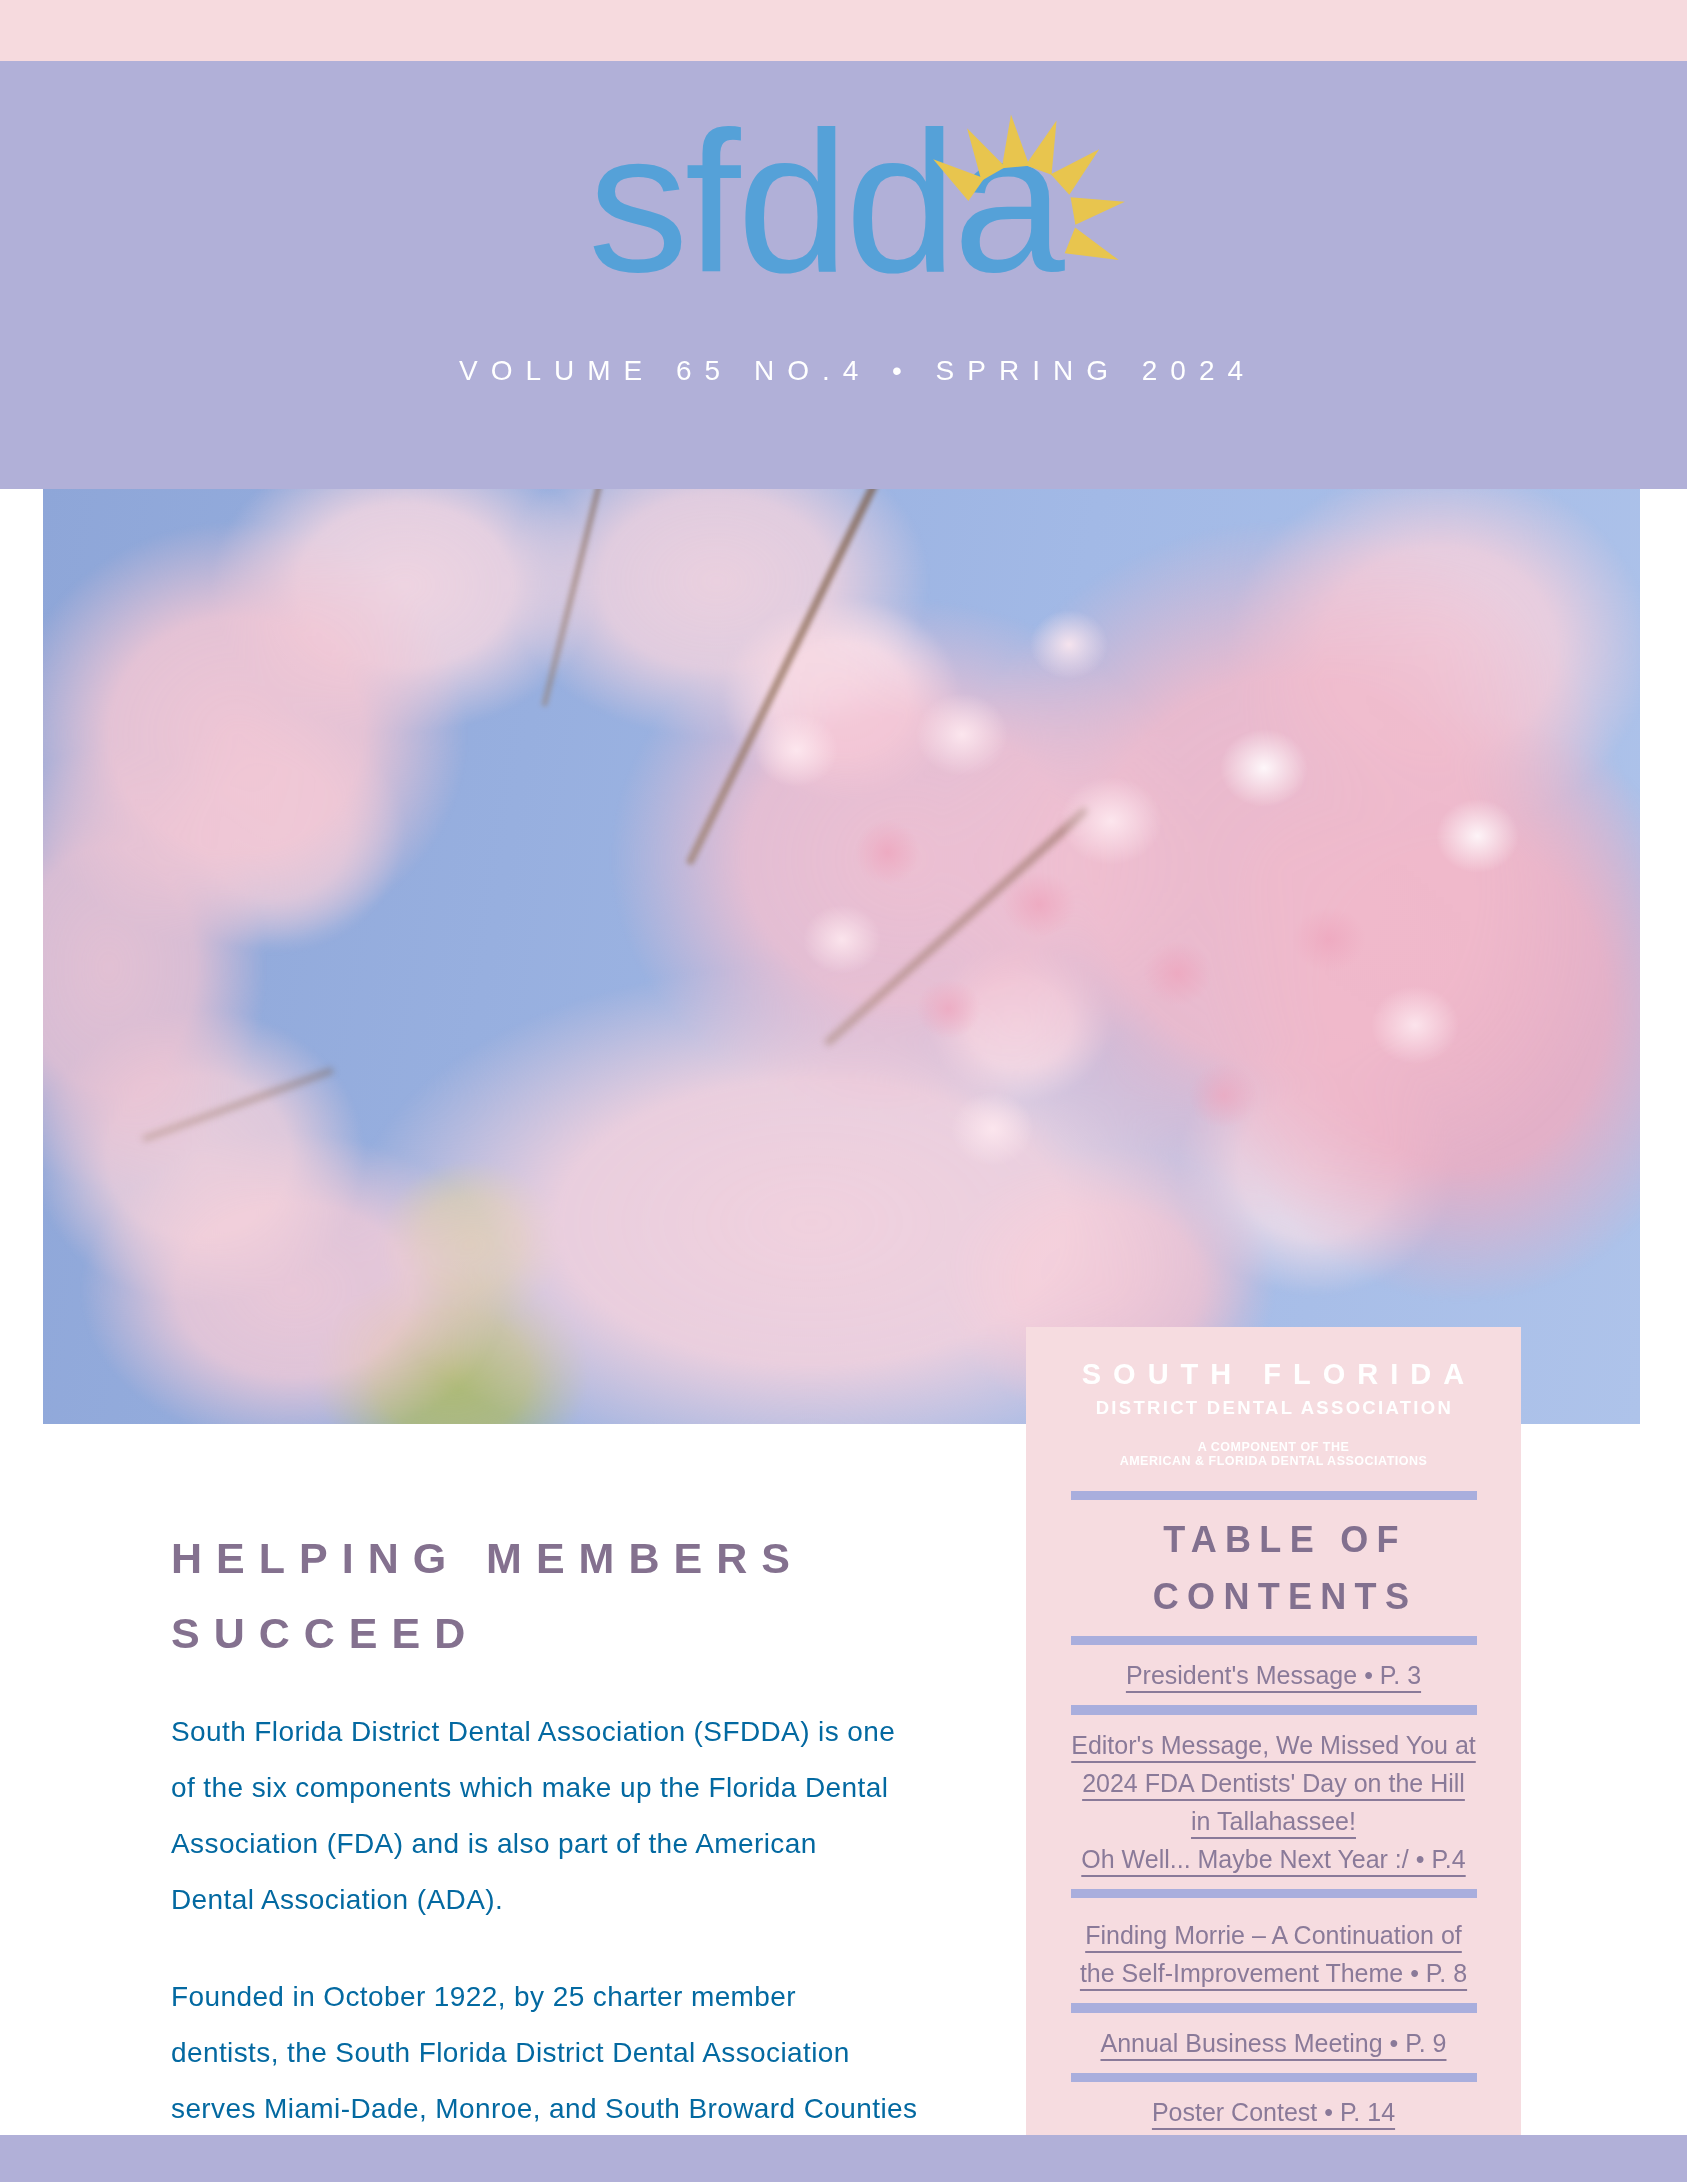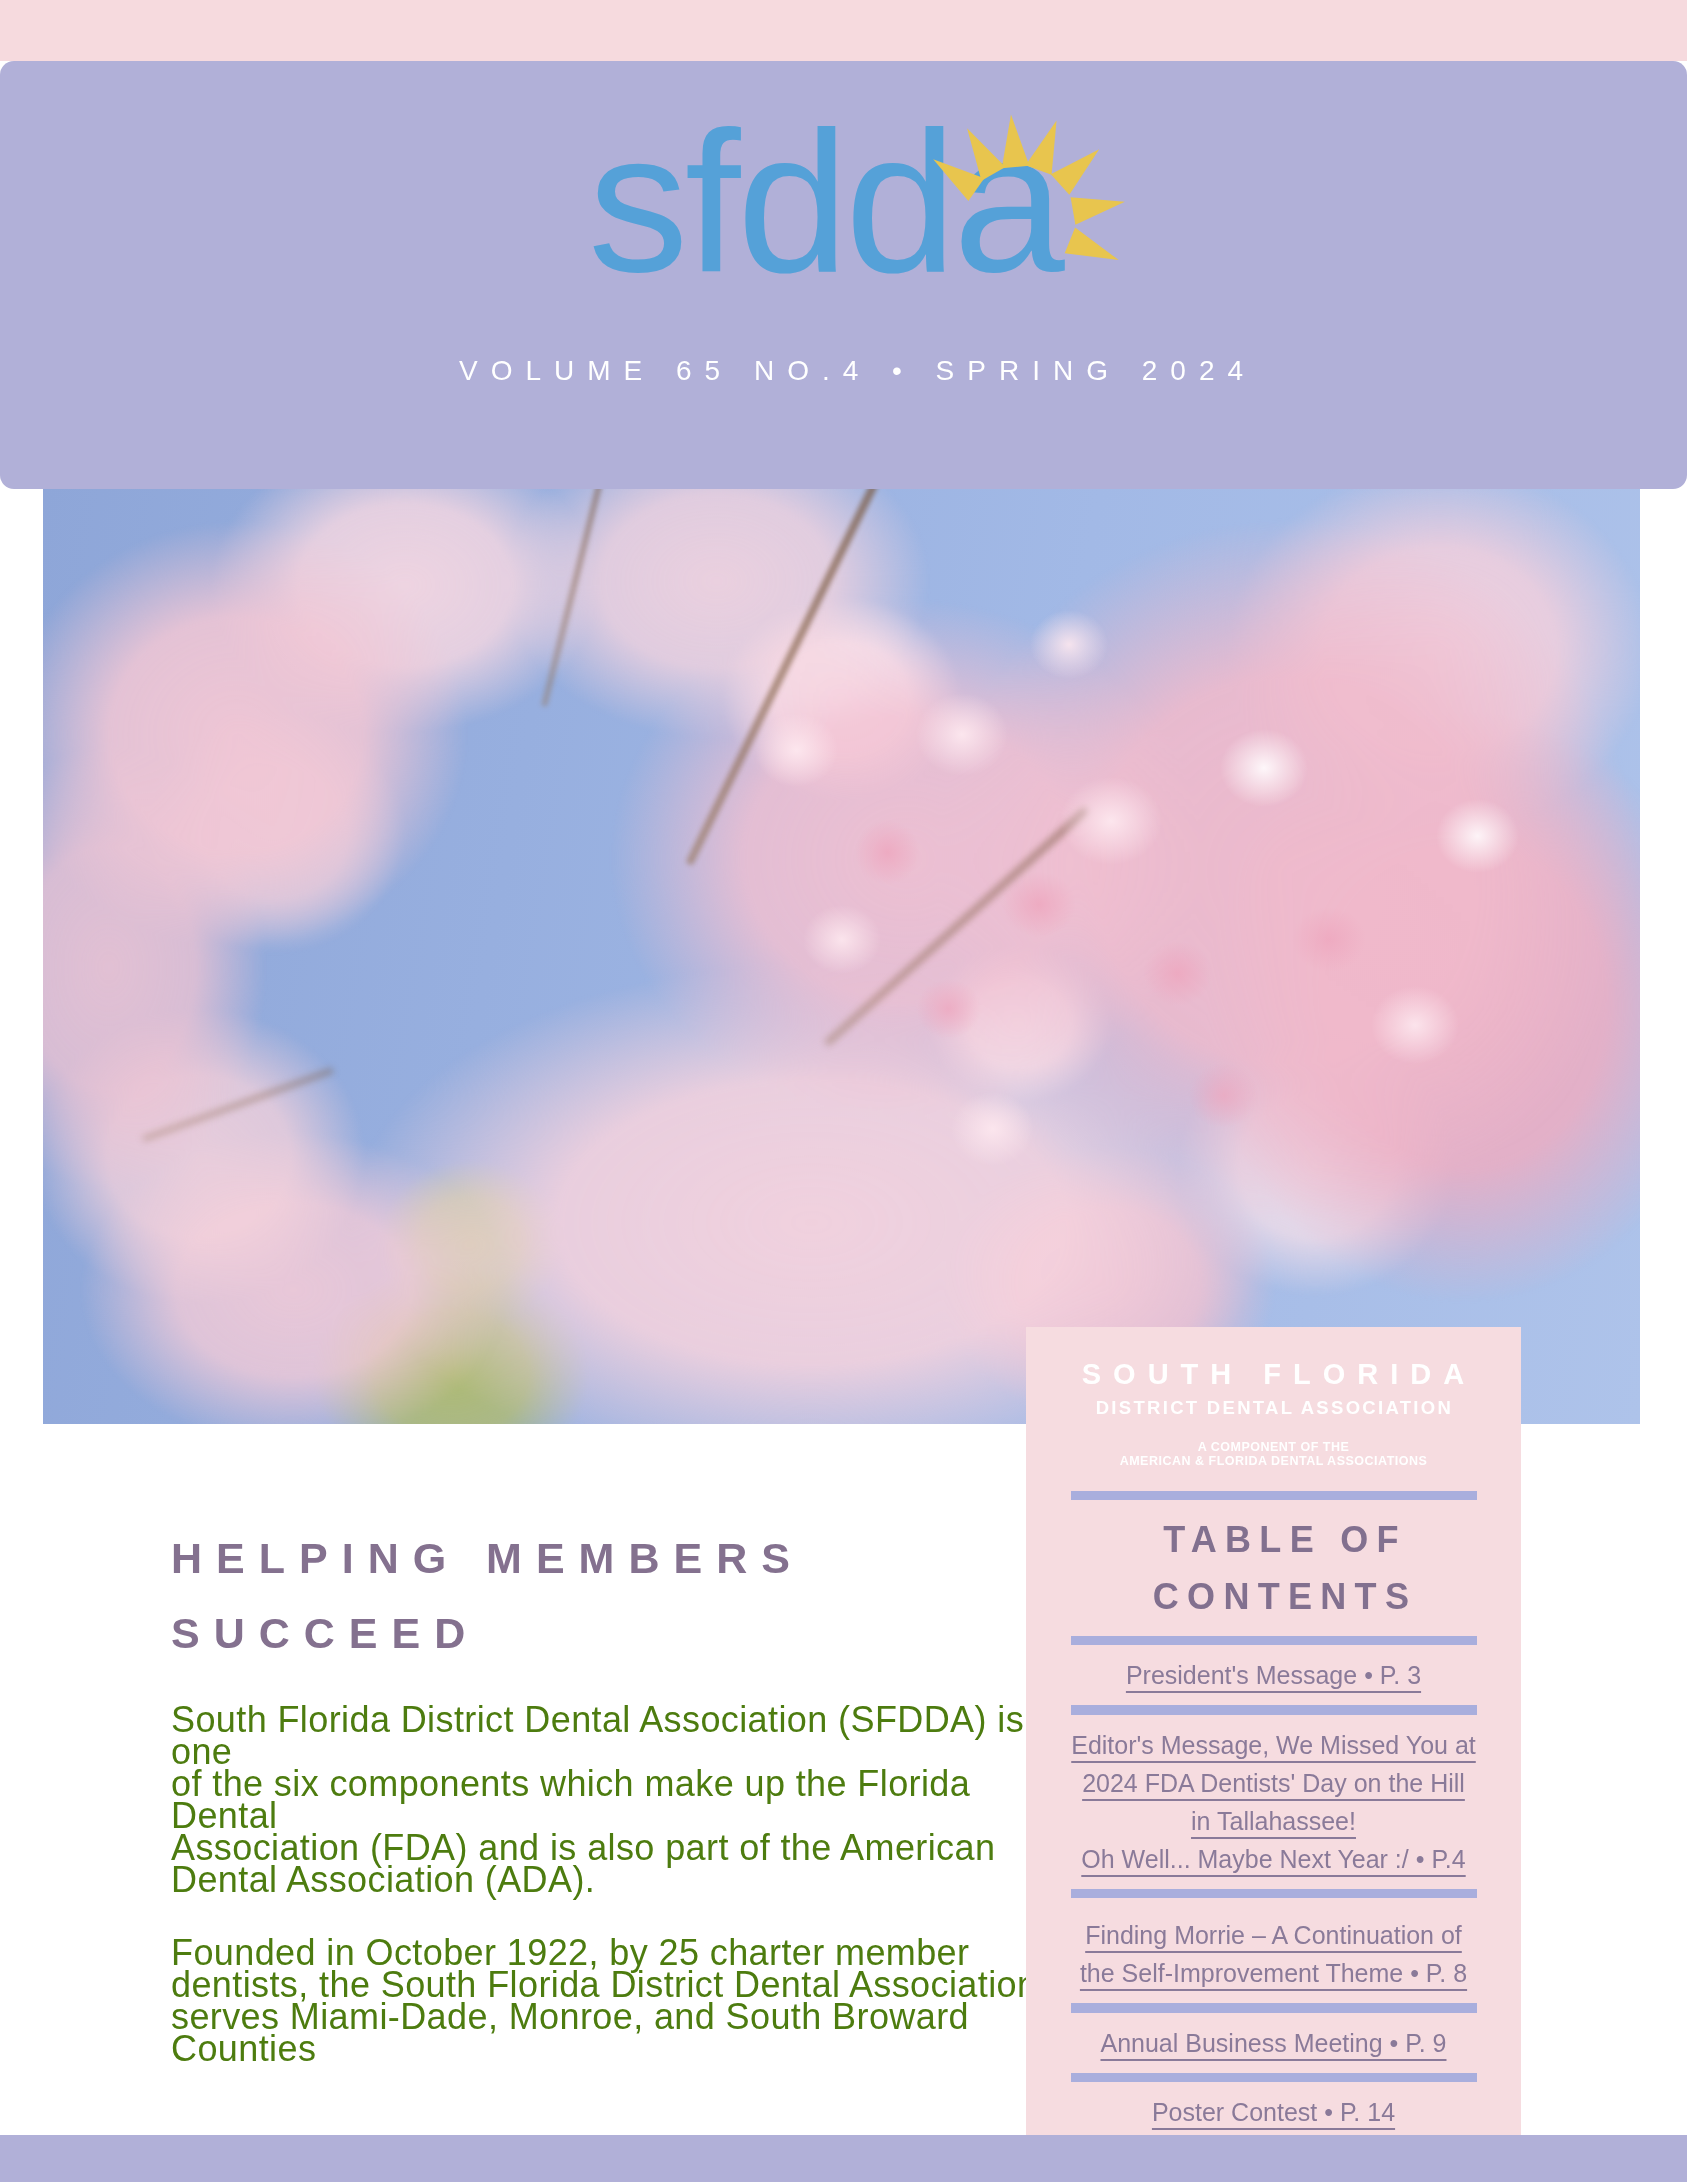--- a/index.html
+++ b/index.html
@@ -2,21 +2,21 @@
 <html style="font-size:14.8px"><head>
 <meta charset="utf-8">
 <style>
   html,body { margin:0; padding:0; }
   body {
     width:1687px; height:2183px; position:relative; background:#ffffff;
     font-family:"Liberation Sans", sans-serif; overflow:hidden;
   }
   
   .top-strip { position:absolute; left:0; top:0; width:1687px; height:61px; background:#f6dade; }
-  .masthead { position:absolute; left:0; top:61px; width:1687px; height:428px; background:#b1b0d8;border-radius:14px; }
+  .masthead { position:absolute; left:0; top:61px; width:1687px; height:428px; background:#b1b0d8; }
   .logo { position:absolute; left:50%; top:35px; transform:translateX(-54%); height:231px; }
   .logo-text {
     display:inline-block; font-size:201px; line-height:212px; color:#55a1d8;
     letter-spacing:-3.7px; font-weight:400;
   }
   .sun { position:absolute; right:-65px; top:-42px; width:194px; height:231px; pointer-events:none; }
   .issue-line {
     position:absolute; left:0; width:1687px; top:294px; text-align:center;
     color:#ffffff; font-size:28px; font-weight:400; letter-spacing:13px; padding-left:28px; box-sizing:border-box;
   }
@@ -80,22 +80,22 @@
   .branch1 { left:46%; top:-3%; width:8.3px;  height:425px; transform:rotate(26deg); filter:blur(2.8px); opacity:.8; }
   .branch2 { left:57%; top:28%; width:6.5px;  height:351px; transform:rotate(48deg); filter:blur(3.7px); opacity:.65; }
   .branch3 { left:33%; top:-2%; width:5.5px;  height:240px; transform:rotate(14deg); filter:blur(2.8px); opacity:.6; }
   .branch4 { left:12%; top:55%; width:5.5px;  height:203px; transform:rotate(70deg); filter:blur(3.7px); opacity:.5; }
   
   .intro { position:absolute; left:171px; top:1521px; width:904px; z-index:2; }
   .intro-heading {
     margin:0; font-size:43px; font-weight:700; letter-spacing:14px; line-height:75px;
     color:#84718f; white-space:pre-line;
   }
-  .intro-par { margin:33px 0 0 0; font-size:36px; line-height:32px; letter-spacing:0.4px;
-    color:#4d7c0f; white-space:pre-line; }
+  .intro-par { margin:33px 0 0 0; font-size:28px; line-height:56px; letter-spacing:0.4px;
+    color:#0369a1; white-space:pre-line; }
   .intro-par.second { margin-top:41px; }
   
   .toc-panel {
     position:absolute; left:1026px; top:1327px; width:495px; height:808px;
     background:#f6dce0; z-index:3; text-align:center; box-sizing:border-box;
   }
   .org { margin-top:31px; color:#ffffff; }
   .org-line1 { font-size:29px; font-weight:700; letter-spacing:12px; padding-left:11px; }
   .org-line2 { font-size:18.5px; font-weight:700; letter-spacing:2.3px; padding-left:1.8px; margin-top:5.5px; }
   .org-tagline { font-size:12.5px; font-weight:700; letter-spacing:0.5px; line-height:14.8px; margin-top:21px; white-space:pre-line; }

